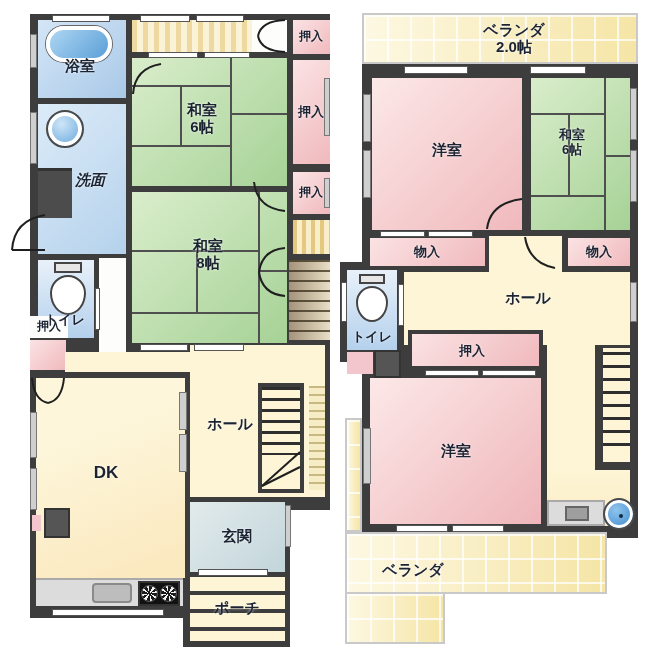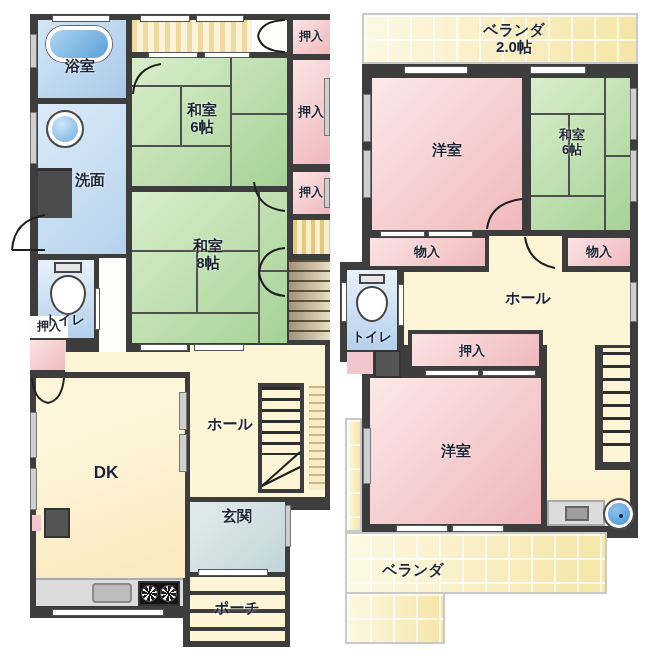--- a/index.html
+++ b/index.html
@@ -190,33 +190,33 @@
   <div class="abs win" style="left:380px;top:231px;width:45px;height:6px;"></div>
   <div class="abs win" style="left:428px;top:231px;width:45px;height:6px;"></div>
   <div class="abs win" style="left:425px;top:370px;width:54px;height:6px;"></div>
   <div class="abs win" style="left:482px;top:370px;width:54px;height:6px;"></div>
   <div class="abs wing" style="left:363px;top:428px;width:8px;height:56px;"></div>
   <div class="abs win" style="left:396px;top:525px;width:52px;height:7px;"></div>
   <div class="abs win" style="left:452px;top:525px;width:52px;height:7px;"></div>
   <div class="abs wing" style="left:630px;top:282px;width:7px;height:40px;"></div>
 
   <div class="lbl" style="left:80px;top:66px;">浴室</div>
-  <div class="lbl" style="left:90px;top:180px;">洗面</div>
+  <div class="lbl" style="left:90px;top:180px;font-style:italic;">洗面</div>
   <div class="lbl sm" style="left:65px;top:320px;">トイレ</div>
   <div class="lbl xs" style="left:49px;top:327px;">押入</div>
   <div class="lbl" style="left:202px;top:118px;">和室
 6帖</div>
   <div class="lbl" style="left:208px;top:254px;">和室
 8帖</div>
   <div class="lbl xs" style="left:311px;top:37px;">押入</div>
   <div class="lbl sm" style="left:311px;top:112px;">押入</div>
   <div class="lbl xs" style="left:311px;top:193px;">押入</div>
   <div class="lbl" style="left:106px;top:473px;font-size:17px;">DK</div>
   <div class="lbl" style="left:230px;top:424px;">ホール</div>
-  <div class="lbl" style="left:237px;top:516px;">玄関</div>
+  <div class="lbl" style="left:237px;top:536px;">玄関</div>
   <div class="lbl" style="left:237px;top:608px;">ポーチ</div>
 
   <div class="lbl" style="left:514px;top:38px;">ベランダ
 2.0帖</div>
   <div class="lbl" style="left:447px;top:150px;">洋室</div>
   <div class="lbl sm" style="left:572px;top:143px;">和室
 6帖</div>
   <div class="lbl sm" style="left:427px;top:252px;">物入</div>
   <div class="lbl sm" style="left:599px;top:252px;">物入</div>
   <div class="lbl" style="left:528px;top:298px;">ホール</div>

